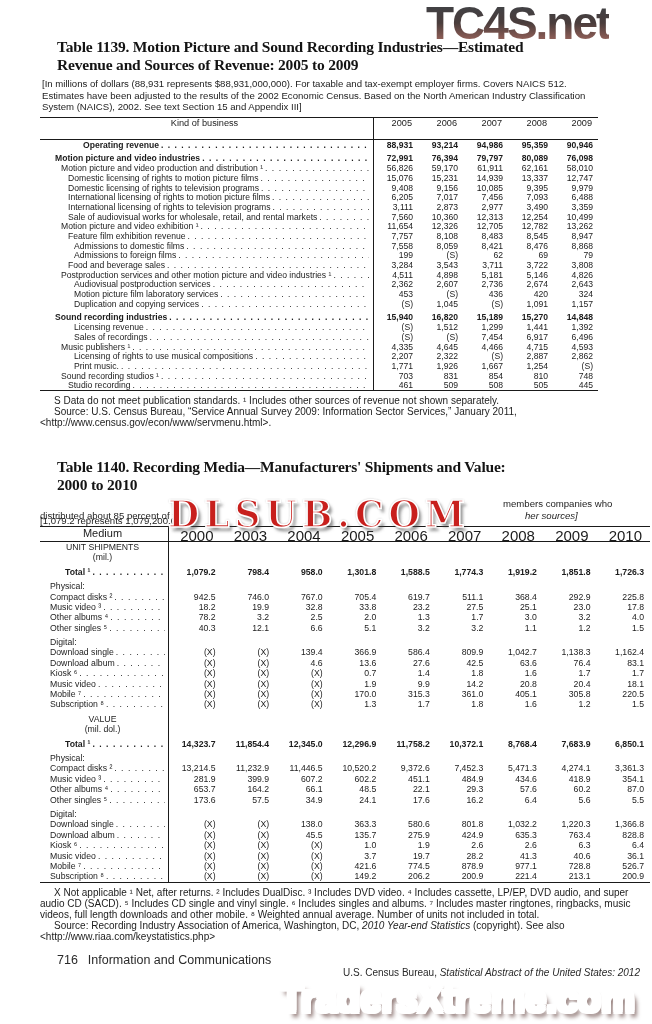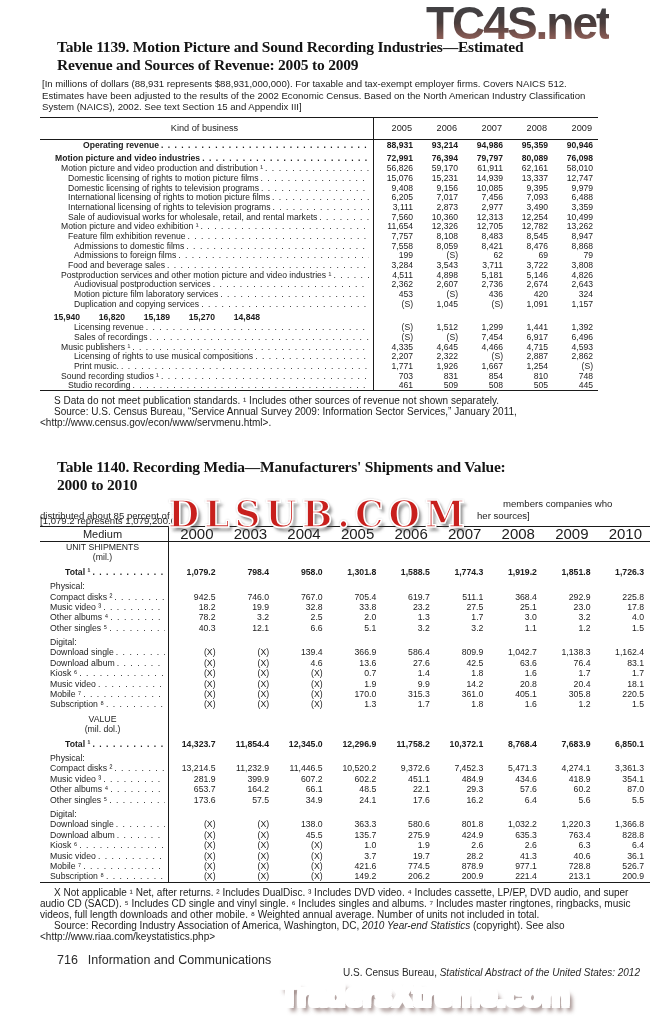--- a/index.html
+++ b/index.html
@@ -11,21 +11,21 @@
   .tbl-title{font-family:"Liberation Serif",serif;font-weight:bold;font-size:15.5px;
              line-height:18px;letter-spacing:-0.2px;padding-left:17px;color:#141414;}
   .tbl-note{font-size:9.6px;line-height:11.6px;margin-top:4px;padding-left:2px;width:562px;}
 
   
   .dtable{position:relative;border-top:1.5px solid #1a1a1a;border-bottom:1.5px solid #1a1a1a;margin-top:4px;}
   .vrule{position:absolute;top:0;bottom:0;width:1px;background:#1a1a1a;}
   .trow{display:flex;align-items:baseline;}
   .trow.bold{font-weight:bold;}
   .trow.gap{margin-top:4px;}
-  .thead{border-bottom:1.5px solid #1a1a1a;align-items:center;}
+  .thead{border-bottom:1.5px solid #1a1a1a;align-items:flex-start;}
   .stub{position:relative;display:flex;align-items:baseline;box-sizing:border-box;overflow:hidden;}
   .stub .lbl{white-space:nowrap;}
   .leader{flex:1;overflow:hidden;white-space:nowrap;margin-left:2px;}
   .leader::after{content:". . . . . . . . . . . . . . . . . . . . . . . . . . . . . . . . . . . . . . . . . . . . . . . . . . . . . . . . . . . . . . . . . . . . .";
                  letter-spacing:1px;color:#1c1c1c;}
   .vcell{text-align:right;box-sizing:border-box;white-space:nowrap;}
 
   
   .t1139{width:558px;font-size:8.6px;}
   .t1139 .trow{height:9.7px;}
@@ -55,36 +55,36 @@
   .footnotes{font-size:10px;line-height:11px;margin-top:4px;}
   .footnotes .fline{padding-left:14px;}
   .footnotes .fsrc{padding-left:14px;}
   .footnotes .furl{padding-left:0;}
   .footnotes .wrap{text-indent:14px;}
   .it{font-style:italic;}
 
   .t1140-note{position:relative;font-size:9.6px;line-height:11.6px;margin-top:4px;height:24px;width:610px;}
   .t1140-note .frag{position:absolute;white-space:nowrap;}
   .f-l1l{left:0;top:17px;} .f-l1r{left:463px;top:0;}
-  .f-l2l{left:0;top:11.6px;} .f-l2r{left:437px;top:11.6px;}
+  .f-l2l{left:0;top:11.6px;} .f-l2r{left:485px;top:11.6px;font-style:italic;}
 
   .page-footer-left{position:absolute;left:57px;top:953px;font-size:12.5px;color:#2a2a2a;}
   .page-footer-left .num{margin-right:10px;}
   .credit{position:absolute;right:12px;top:967px;font-size:10px;color:#2a2a2a;white-space:nowrap;}
 
   
   .wm{position:absolute;z-index:6;pointer-events:none;white-space:nowrap;}
   .wm-tc4s{left:426px;top:-4px;font-weight:bold;font-size:46px;letter-spacing:-2px;
     font-family:"Liberation Sans",sans-serif;
     background:linear-gradient(180deg,#414144 20%,#4a3d3c 50%,#8a5c55 78%,#c5a29a 100%);
     -webkit-background-clip:text;background-clip:text;color:transparent;}
   .wm-dlsub{left:168px;top:492px;font-family:"DejaVu Serif",serif;font-weight:bold;font-size:36px;
     letter-spacing:5px;color:#c8201d;-webkit-text-stroke:1.6px #ffffff;
     text-shadow:0 0 2px rgba(100,100,100,.9),3px 4px 3px rgba(70,70,70,.55);transform:scaleY(1.04);}
-  .wm-traders{left:280px;top:978px;font-weight:bold;font-size:31px;letter-spacing:0px;
+  .wm-traders{left:280px;top:978px;font-weight:bold;font-size:38px;letter-spacing:0px;
     font-family:"Liberation Sans",sans-serif;
     background:linear-gradient(180deg,#e8948c 5%,#d45a51 35%,#aa2a23 70%,#8e1f1a 100%);
     -webkit-background-clip:text;background-clip:text;color:transparent;
     text-shadow:2px 2px 0 #fff,-2px -2px 0 #fff,2px -2px 0 #fff,-2px 2px 0 #fff,
                 0 2px 0 #fff,0 -2px 0 #fff,2px 0 0 #fff,-2px 0 0 #fff,4px 5px 4px rgba(60,20,15,.6);}
 </style>
 </head>
 <body>
 
 <div class="page">
@@ -288,20 +288,24 @@
             <span class="lbl">Duplication and copying services</span>
             <span class="leader"></span>
           </div>
           <div class="vcell">(S)</div>
           <div class="vcell">1,045</div>
           <div class="vcell">(S)</div>
           <div class="vcell">1,091</div>
           <div class="vcell">1,157</div>
         </div>
         <div class="trow bold gap">
+          <div class="stub">
+            <span class="lbl">Sound recording industries</span>
+            <span class="leader"></span>
+          </div>
           <div class="vcell">15,940</div>
           <div class="vcell">16,820</div>
           <div class="vcell">15,189</div>
           <div class="vcell">15,270</div>
           <div class="vcell">14,848</div>
         </div>
         <div class="trow">
           <div class="stub ind3">
             <span class="lbl">Licensing revenue</span>
             <span class="leader"></span>

